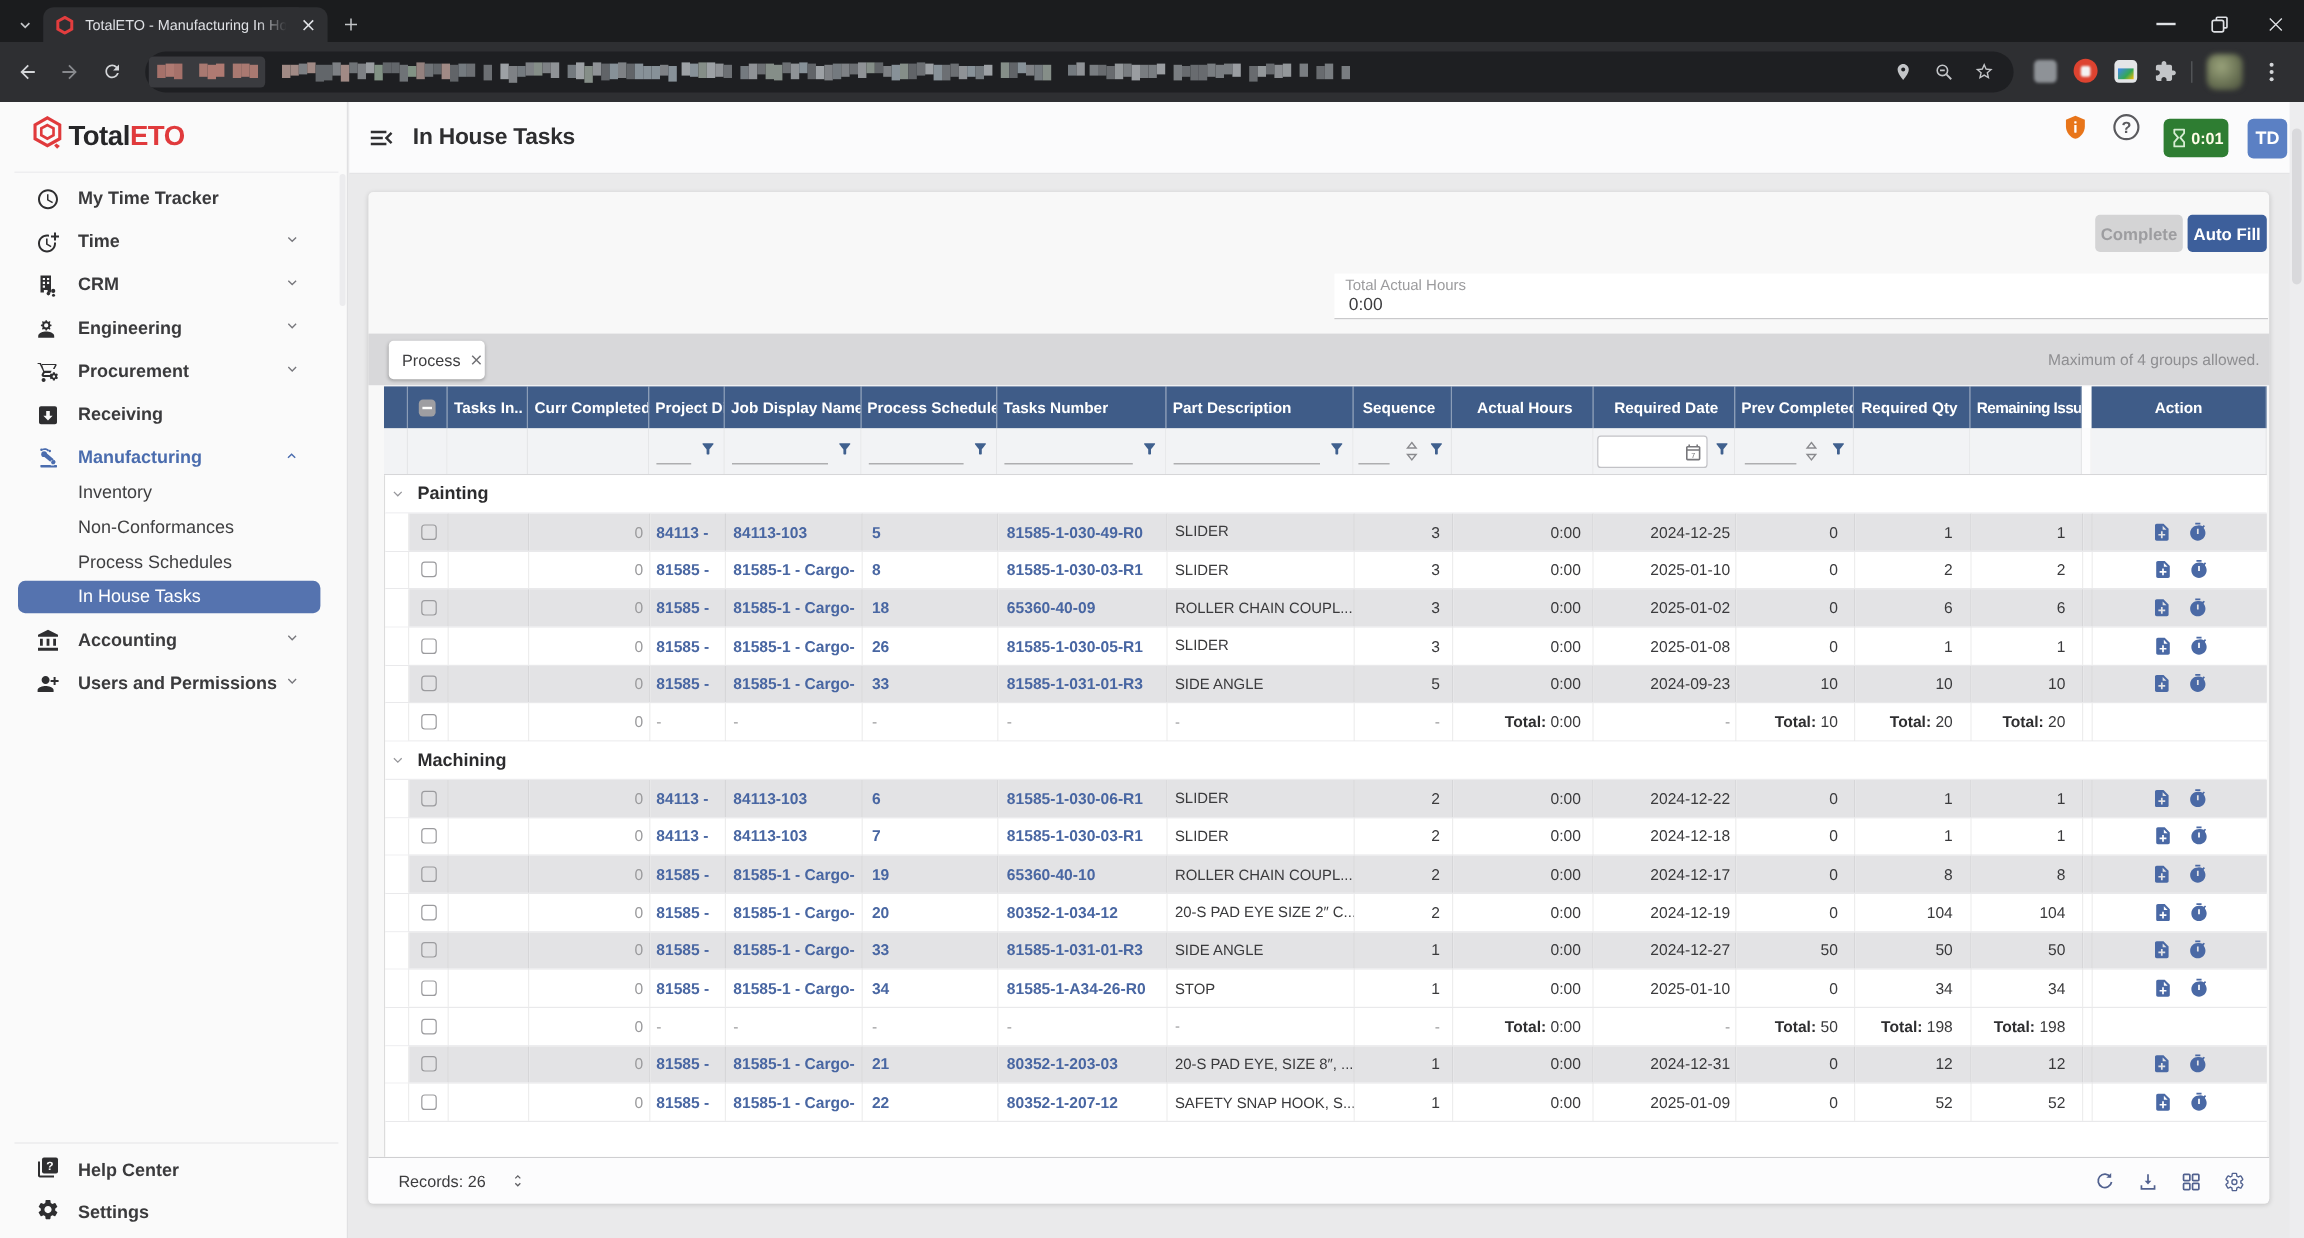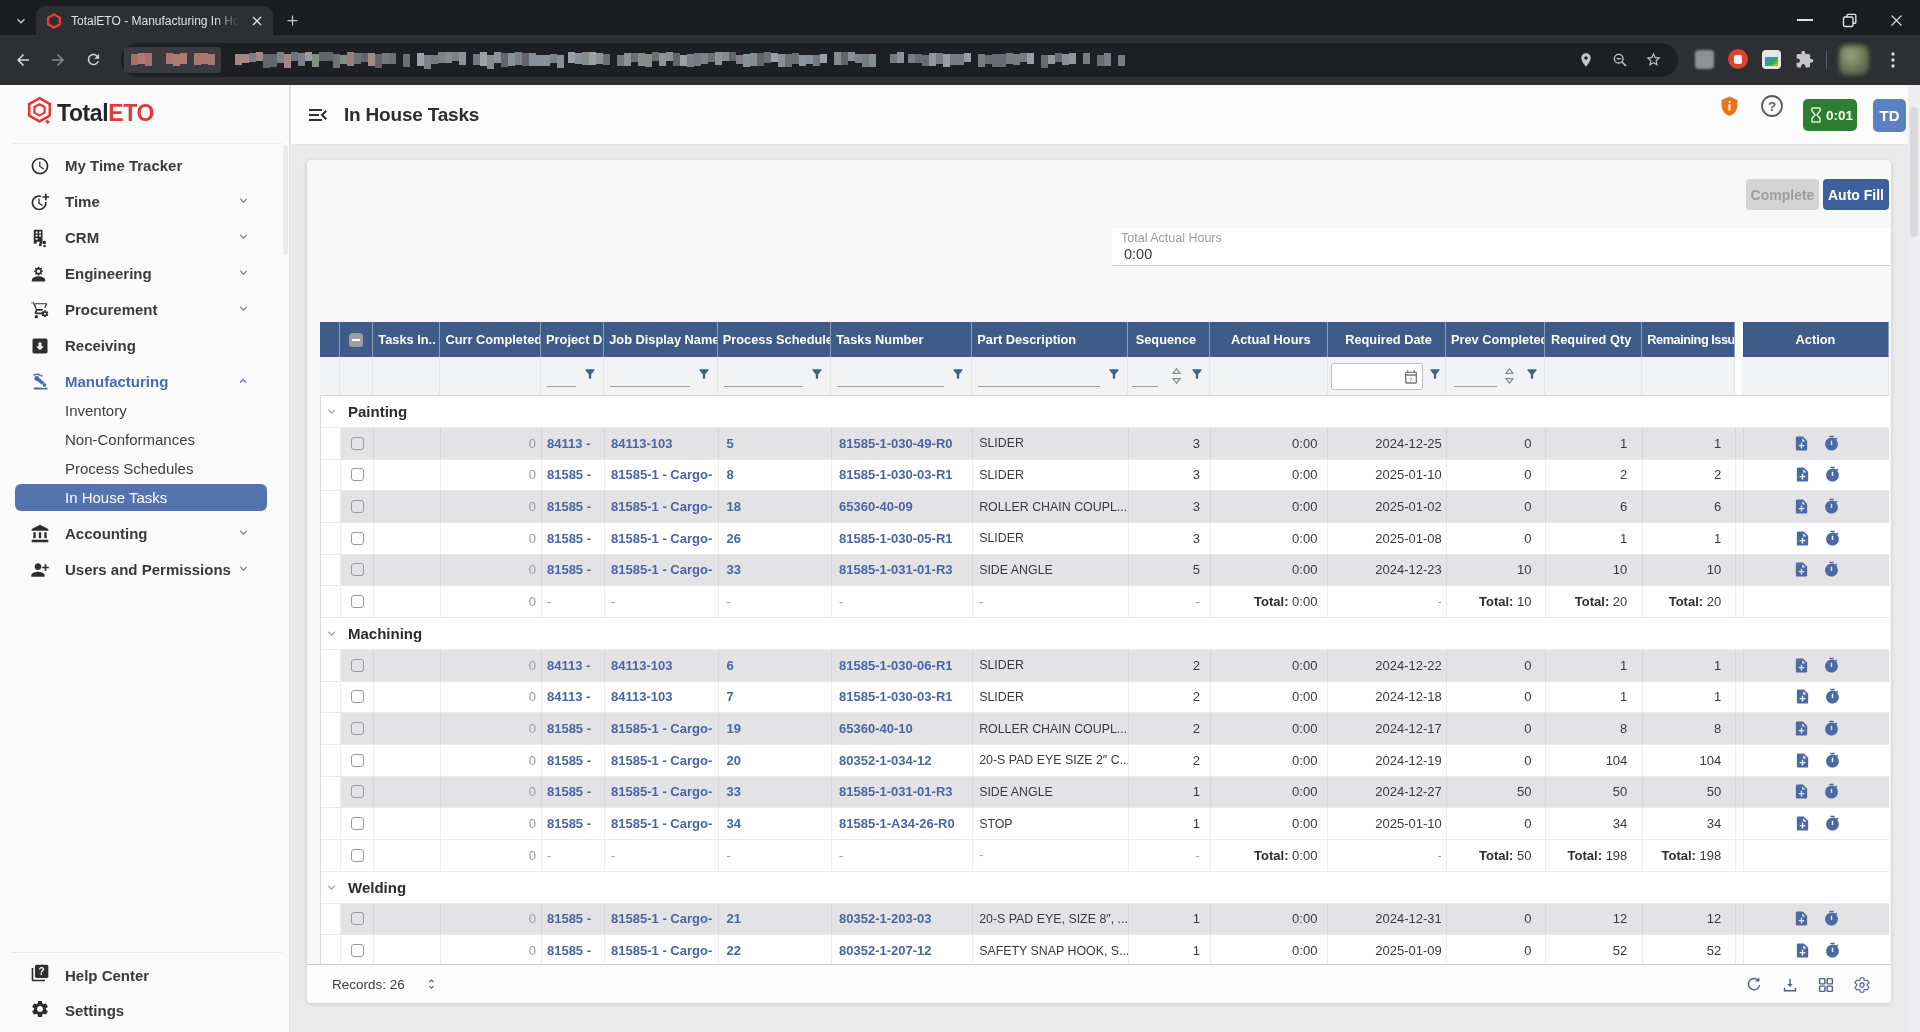--- a/index.html
+++ b/index.html
@@ -435,20 +435,29 @@
       </div>
 <div class="abs" style="left:1582px;top:14px;width:33px;height:33px;background:#5b80c4;border-radius:5px;display:flex;align-items:center;justify-content:center;color:#fff;font-weight:700;font-size:15px">TD</div>
 </div>
 <div id="card">
 <div id="btnComplete">Complete</div>
       <div id="btnAuto">Auto Fill</div>
 <div class="inp" style="left:805px;width:778px">
         <span class="lb">Total Actual Hours</span>
         <span class="vl">0:00</span>
       </div>
+<div id="band">
+        <div id="chip">
+          <span>Process</span>
+          <svg width="14" height="14" viewBox="0 0 24 24" style="margin-left:6px">
+            <path stroke="#6f6f73" stroke-width="2.1" d="M6 6l12 12M18 6L6 18"></path>
+          </svg>
+        </div>
+        <div id="maxnote">Maximum of 4 groups allowed.</div>
+      </div>
 <div id="tbl">
 <div class="trow" id="thead">
 <div class="c c0">
             <span></span>
           </div>
 <div class="c c1" style="justify-content:center">
             <span style="padding:0;width:14px;height:14px;background:#9e9ea2;border-radius:3.5px;display:flex;align-items:center;justify-content:center">
               <span style="width:8px;height:2px;background:#fff;display:block"></span>
             </span>
           </div>
@@ -703,21 +712,21 @@
             </div>
             <div class="c c2"></div>
             <div class="c c3 rt pr5 dim">0</div>
             <div class="c c4 pl5 lnk">81585 -</div>
             <div class="c c5 pl6 lnk">81585-1 - Cargo-</div>
             <div class="c c6 pl8 lnk">33</div>
             <div class="c c7 pl7 lnk">81585-1-031-01-R3</div>
             <div class="c c8 pl6">SIDE ANGLE</div>
             <div class="c c9 rt pr10">5</div>
             <div class="c c10 rt pr10">0:00</div>
-            <div class="c c11 rt pr4">2024-12-23</div>
+            <div class="c c11 rt pr4">2024-09-23</div>
             <div class="c c12 rt pr13">10</div>
             <div class="c c13 rt pr15">10</div>
             <div class="c c14 rt pr14">10</div>
             <div class="c c15"></div>
             <div class="c c16" style="justify-content:center">
               <span style="display:flex;gap:13px">
                 <svg width="17" height="19" viewBox="0 0 24 24">
                   <path fill="#4a69a5" fill-rule="evenodd" d="M14 2H6c-1.1 0-2 .9-2 2v16c0 1.1.9 2 2 2h12c1.1 0 2-.9 2-2V8l-6-6zm-1 2.5V9h4.5L13 4.5zM13 11v3h3v2h-3v3h-2v-3H8v-2h3v-3h2z"></path>
                 </svg>
                 <svg width="17" height="19" viewBox="0 0 24 24">
@@ -962,26 +971,20 @@
               <span><b>Total:</b> 50</span>
             </div>
             <div class="c c13 rt pr15 tot">
               <span><b>Total:</b> 198</span>
             </div>
             <div class="c c14 rt pr14 tot">
               <span><b>Total:</b> 198</span>
             </div>
             <div class="c c15"></div>
             <div class="c c16"></div>
-          </div>
-<div class="grow">
-            <svg width="13" height="13" viewBox="0 0 24 24" style="margin-left:4px">
-              <path fill="none" stroke="#97979b" stroke-width="2" d="M6 9l6 6 6-6"></path>
-            </svg>
-            <b>Welding</b>
           </div>
 <div class="trow r g">
             <div class="c c0"></div>
             <div class="c c1">
               <span class="cb"></span>
             </div>
             <div class="c c2"></div>
             <div class="c c3 rt pr5 dim">0</div>
             <div class="c c4 pl5 lnk">81585 -</div>
             <div class="c c5 pl6 lnk">81585-1 - Cargo-</div>

